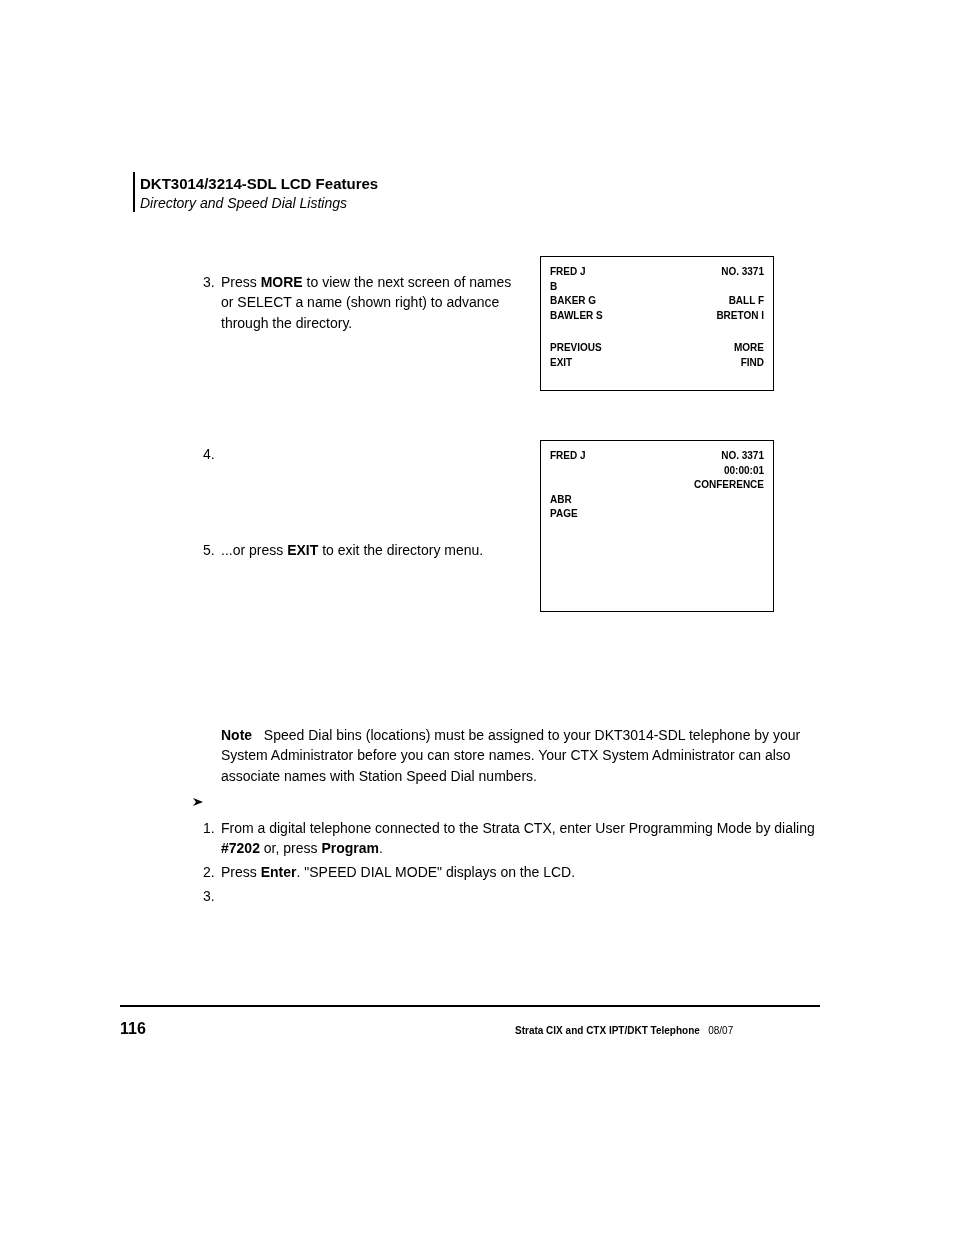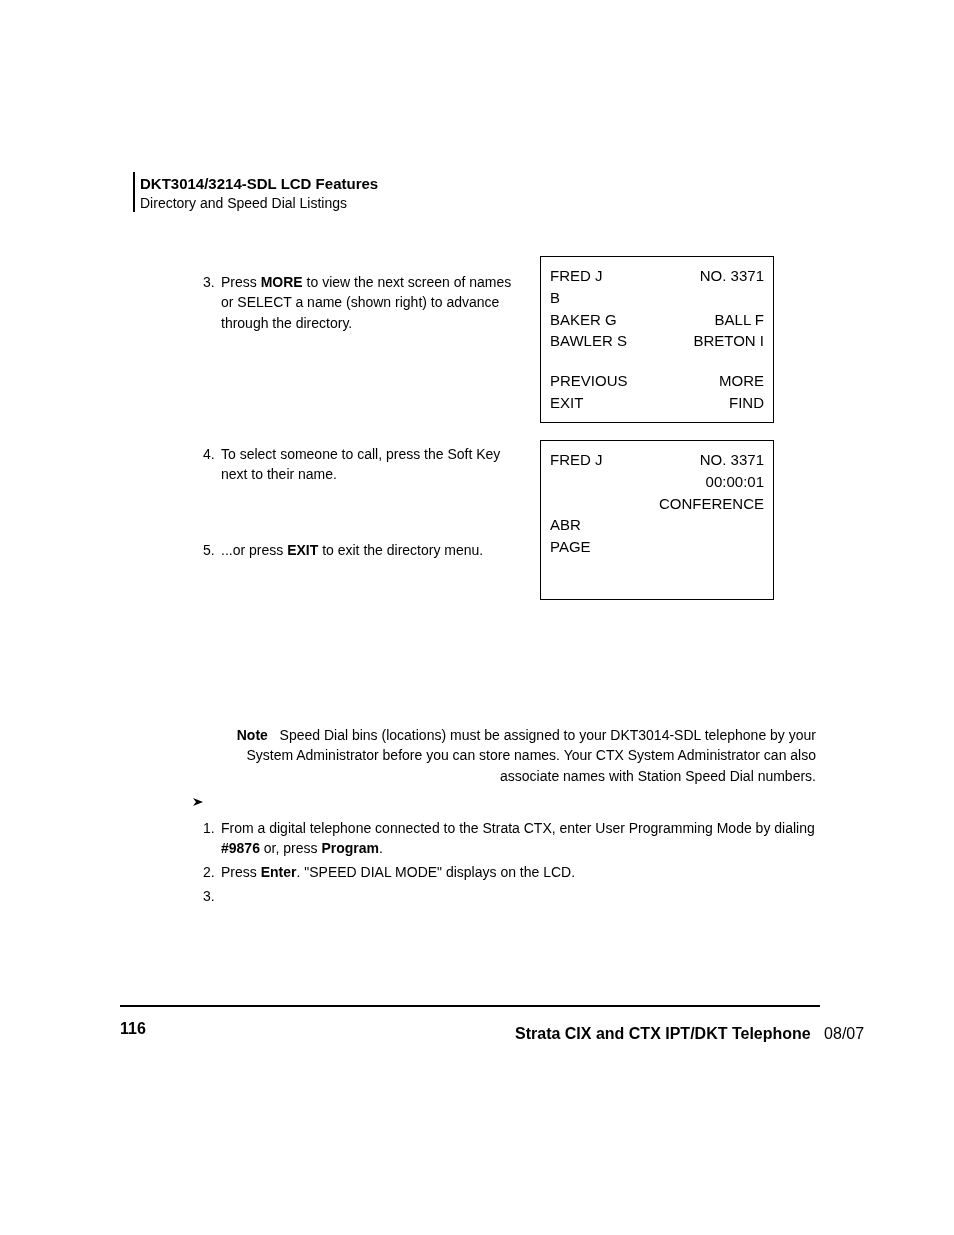--- a/index.html
+++ b/index.html
@@ -31,29 +31,30 @@
     left: 140px;
     top: 175px;
     font-size: 15px;
     font-weight: bold;
   }
   .header-sub {
     position: absolute;
     left: 140px;
     top: 195px;
     font-size: 14px;
+    font-style: italic;
   }
   .lcd {
     position: absolute;
     border: 1.5px solid #000;
     width: 214px;
-    font-size: 15px;
-    font-weight: normal;
+    font-size: 10px;
+    font-weight: bold;
     line-height: 1.45;
-    padding: 8px 9px 8px 9px;
+    padding: 8px 9px 20px 9px;
   }
   .lcd .row { display: flex; justify-content: space-between; }
   .lcd .row span:only-child { flex: 1; }
   .lcd .spacer { height: 18px; }
 
   .body-text {
     position: absolute;
     font-size: 14px;
     line-height: 1.45;
     color: #000;
@@ -75,21 +76,21 @@
     width: 700px;
     border-top: 2px solid #000;
   }
   .page-num {
     position: absolute;
     font-size: 16px;
     font-weight: bold;
   }
   .footer-text {
     position: absolute;
-    font-size: 16px;
+    font-size: 10px;
     font-weight: bold;
   }
   .footer-date {
     font-weight: normal;
   }
 </style>
 </head>
 <body>
 
 <div class="page">
@@ -125,21 +126,20 @@
         <span>MORE</span>
       </div>
     <div class="row">
         <span>EXIT</span>
         <span>FIND</span>
       </div>
   </div>
 
   <div class="body-text" style="left:221px; top:444px; width:300px;">
     <span style="margin-left:-18px; position:absolute;">4.</span>
-    <span>To select someone to call, press the Soft Key next to their name.</span>
   </div>
 
   <div class="body-text" style="left:221px; top:540px; width:300px;">
     <span style="margin-left:-18px; position:absolute;">5.</span>
     ...or press <span class="bold">EXIT</span><span> to exit the directory menu.</span>
   </div>
 
   <div class="lcd" style="left:540px; top:440px; height:142px;">
     <div class="row">
         <span>FRED J</span>
@@ -156,32 +156,32 @@
     <div class="row">
         <span>ABR</span>
       </div>
     <div class="row">
         <span>PAGE</span>
       </div>
   </div>
 
 
 
-  <div class="body-text" style="left:221px; top:725px; width:595px;text-align:right;">
+  <div class="body-text" style="left:221px; top:725px; width:595px;">
     <span class="bold">Note</span>&nbsp;&nbsp;&nbsp;<span>Speed Dial bins (locations) must be assigned to your DKT3014-SDL telephone by your System Administrator before you can store names. Your CTX System Administrator can also associate names with Station Speed Dial numbers.</span>
   </div>
 
   <svg class="arrow-icon" style="left:181px; top:795px;" viewBox="0 0 22 14">
     <path d="M0 3 L15 7 L12 3 L22 7 L12 11 L15 7 Z" fill="#000"></path>
   </svg>
 
 
   <div class="body-text" style="left:221px; top:818px; width:595px;">
     <span style="margin-left:-18px; position:absolute;">1.</span>
-    From a digital telephone connected to the Strata CTX, enter User Programming Mode by dialing <span class="bold">#9876</span> or, press <span class="bold">Program</span>.
+    From a digital telephone connected to the Strata CTX, enter User Programming Mode by dialing <span class="bold">#7202</span> or, press <span class="bold">Program</span>.
   </div>
 
   <div class="body-text" style="left:221px; top:862px; width:595px;">
     <span style="margin-left:-18px; position:absolute;">2.</span>
     Press <span class="bold">Enter</span>. "SPEED DIAL MODE" displays on the LCD.
   </div>
 
   <div class="body-text" style="left:221px; top:886px; width:595px;">
     <span style="margin-left:-18px; position:absolute;">3.</span>
   </div>

